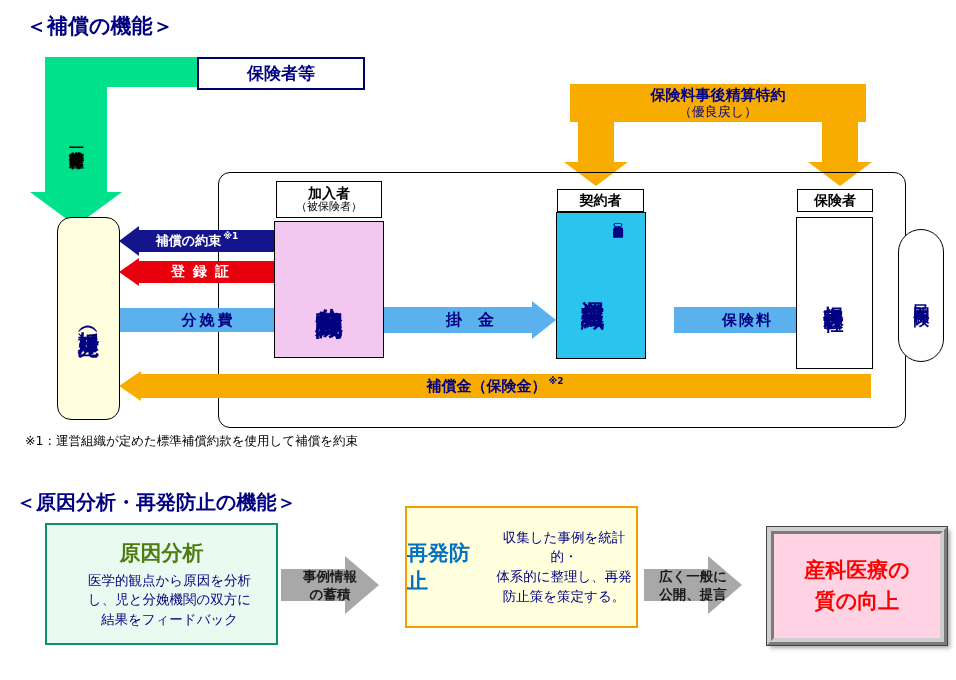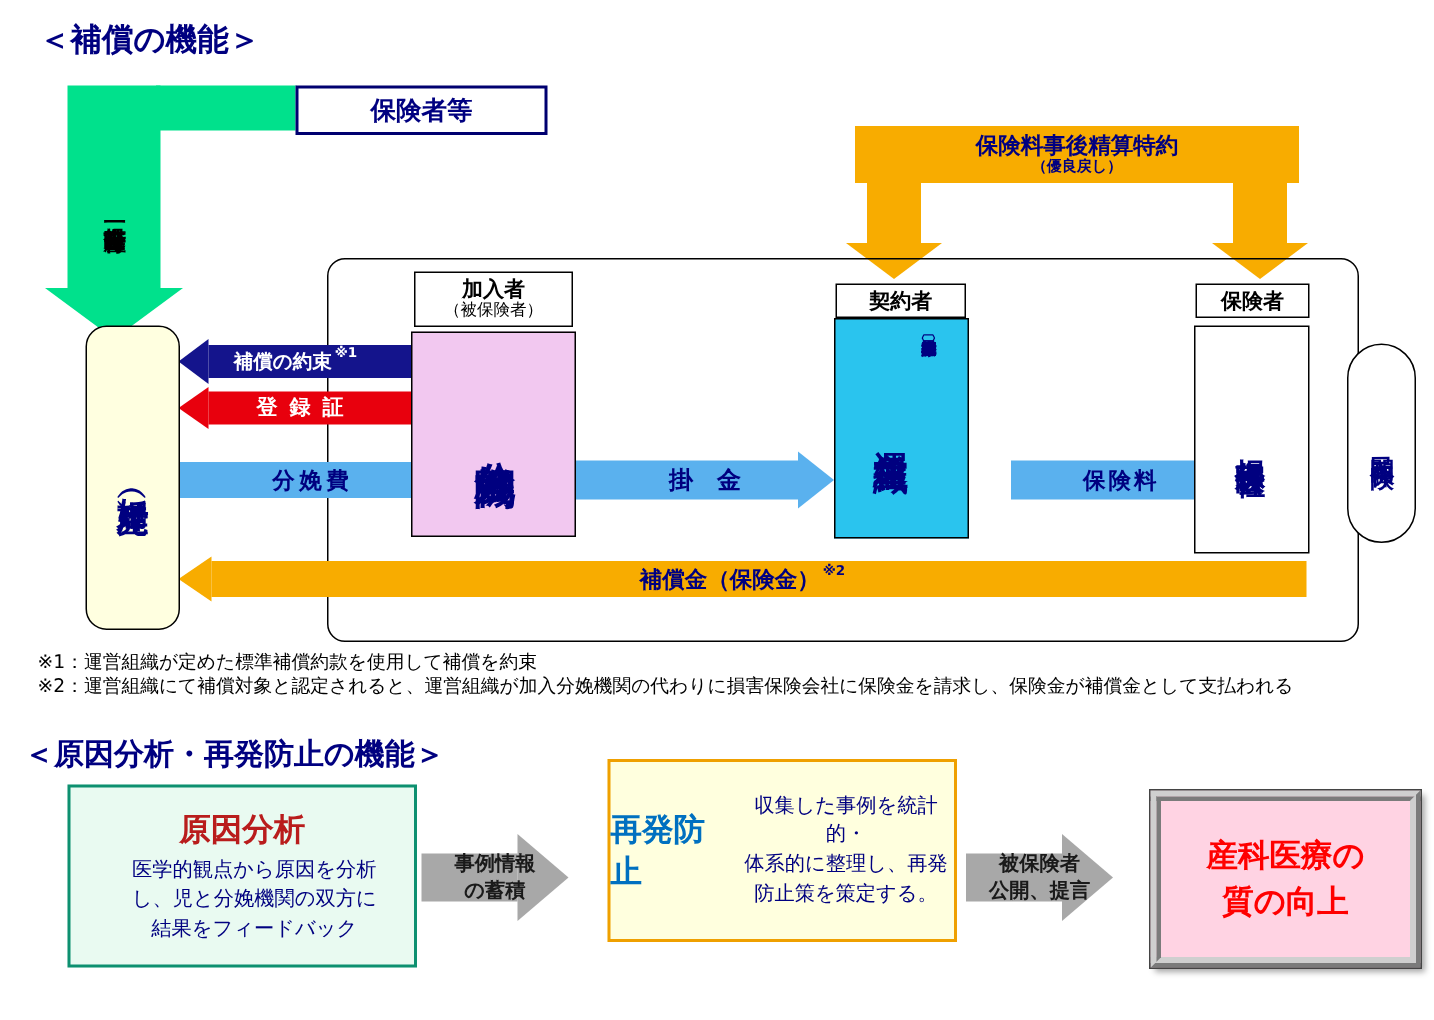--- a/index.html
+++ b/index.html
@@ -27,21 +27,21 @@
 
   <div class="abs" style="left:104px; top:57px; width:94px; height:30px; background:#00E18C; z-index:1;"></div>
   <div class="abs" style="left:45px; top:57px; width:62px; height:135px; background:#00E18C; z-index:1;"></div>
   <div class="abs" style="left:30px; top:192px; width:0; height:0; border-left:46px solid transparent; border-right:46px solid transparent; border-top:34px solid #00E18C; z-index:1;"></div>
   <div class="abs vtext" style="left:45px; top:60px; width:62px; height:160px; display:flex; align-items:center; justify-content:center; font-size:15px; font-weight:bold; color:#000; z-index:2;">出産育児一時金等</div>
 
   <div class="abs" style="left:197px; top:57px; width:168px; height:33px; background:#fff; border:2px solid #000070; display:flex; align-items:center; justify-content:center; color:#000080; font-weight:bold; font-size:17px; z-index:3;">保険者等</div>
 
   <div class="abs" style="left:570px; top:84px; width:296px; height:38px; background:#F8AC00; display:flex; flex-direction:column; align-items:center; justify-content:center; z-index:1;">
     <div class="navy" style="font-weight:bold; font-size:15px; line-height:1.2;">保険料事後精算特約</div>
-    <div class="navy" style="font-weight:bold; font-size:10px; line-height:1.2;">（優良戻し）</div>
+    <div class="navy" style="font-weight:normal; font-size:13px; line-height:1.2;">（優良戻し）</div>
   </div>
   <div class="abs" style="left:578px; top:121px; width:36px; height:41px; background:#F8AC00; z-index:1;"></div>
   <div class="abs" style="left:564px; top:162px; width:0; height:0; border-left:32px solid transparent; border-right:32px solid transparent; border-top:24px solid #F8AC00; z-index:1;"></div>
   <div class="abs" style="left:822px; top:121px; width:36px; height:41px; background:#F8AC00; z-index:1;"></div>
   <div class="abs" style="left:808px; top:162px; width:0; height:0; border-left:32px solid transparent; border-right:32px solid transparent; border-top:24px solid #F8AC00; z-index:1;"></div>
 
   <div class="abs" style="left:218px; top:172px; width:688px; height:256px; border:1.5px solid #000; border-radius:12px; z-index:1;"></div>
 
   <div class="abs lblbox" style="left:276px; top:181px; width:106px; height:37px; z-index:5;">
     <div style="font-weight:bold; font-size:14px; line-height:1.1;">加入者</div>
@@ -99,26 +99,25 @@
   <div class="abs" style="left:119px; top:371px; width:752px; height:30px; z-index:3;">
     <div class="ah" style="left:0; top:0; border-width:15px 22px 15px 0; border-right-color:#F8AC00;"></div>
     <div class="ab" style="left:22px; right:0; top:3px; bottom:3px; background:#F8AC00;"></div>
     <div class="atxt navy" style="font-size:15px;">
       <span>補償金（保険金）</span>
         <span class="note">※2</span>
     </div>
   </div>
 
   <div class="abs" style="left:25px; top:433px; font-size:12.5px; color:#000;">※1：運営組織が定めた標準補償約款を使用して補償を約束</div>
-  <div class="abs" style="left:25px; top:449px; font-size:12.5px; color:#000;">※2：運営組織にて補償対象と認定されると、運営組織が加入分娩機関の代わりに損害保険会社に保険金を請求し、保険金が補償金として支払われる</div>
 
   <div class="abs sec-title" style="left:16px; top:489px; font-size:20px;">＜原因分析・再発防止の機能＞</div>
 
   <div class="abs" style="left:45px; top:523px; width:233px; height:122px; background:#E9FAF1; border:2px solid #0D9070; display:flex; flex-direction:column; align-items:center; justify-content:center; gap:4px; z-index:2;">
-    <div style="color:#b91c1c; font-weight:bold; font-size:21px;">原因分析</div>
+    <div style="color:#4d7c0f; font-weight:bold; font-size:21px;">原因分析</div>
     <div class="navy pre" style="font-size:13.5px; line-height:1.45; text-align:center;margin-left:16px;">医学的観点から原因を分析
 し、児と分娩機関の双方に
 結果をフィードバック</div>
   </div>
 
   <div class="abs" style="left:281px; top:556px; width:98px; height:58px; z-index:1;">
     <div class="graybody" style="position:absolute; left:0; top:13px; width:64px; height:32px;"></div>
     <div class="ah" style="left:64px; top:0; border-width:29px 0 29px 34px; border-left-color:#A8A8A8;"></div>
     <div class="atxt pre" style="color:#1a1a1a; font-size:13.5px; line-height:1.35; text-align:center;">事例情報
 の蓄積</div>
@@ -127,20 +126,20 @@
   <div class="abs" style="left:405px; top:506px; width:233px; height:122px; background:#FFFFDE; border:2px solid #EFA000; display:flex; flex-direction:row; align-items:center; justify-content:center; gap:4px; z-index:2;">
     <div style="color:#0070C0; font-weight:bold; font-size:21px;">再発防止</div>
     <div class="navy pre" style="font-size:13.5px; line-height:1.45; text-align:center;">収集した事例を統計的・
 体系的に整理し、再発
 防止策を策定する。</div>
   </div>
 
   <div class="abs" style="left:644px; top:556px; width:98px; height:58px; z-index:1;">
     <div class="graybody" style="position:absolute; left:0; top:13px; width:64px; height:32px;"></div>
     <div class="ah" style="left:64px; top:0; border-width:29px 0 29px 34px; border-left-color:#A8A8A8;"></div>
-    <div class="atxt pre" style="color:#1a1a1a; font-size:13.5px; line-height:1.35; text-align:center;">被保険者
+    <div class="atxt pre" style="color:#1a1a1a; font-size:13.5px; line-height:1.35; text-align:center;">広く一般に
 公開、提言</div>
   </div>
 
   <div class="abs pre" style="left:767px; top:527px; width:180px; height:118px; background:#FFD3E3; border:7px ridge #cfcfcf; outline:1.5px solid #444; box-shadow:3px 3px 4px rgba(0,0,0,0.35); display:flex; align-items:center; justify-content:center; color:#FF0000; font-weight:bold; font-size:21px; line-height:1.5; text-align:center; z-index:2;">産科医療の
 質の向上</div>
 
 </div>
 
 </body></html>

